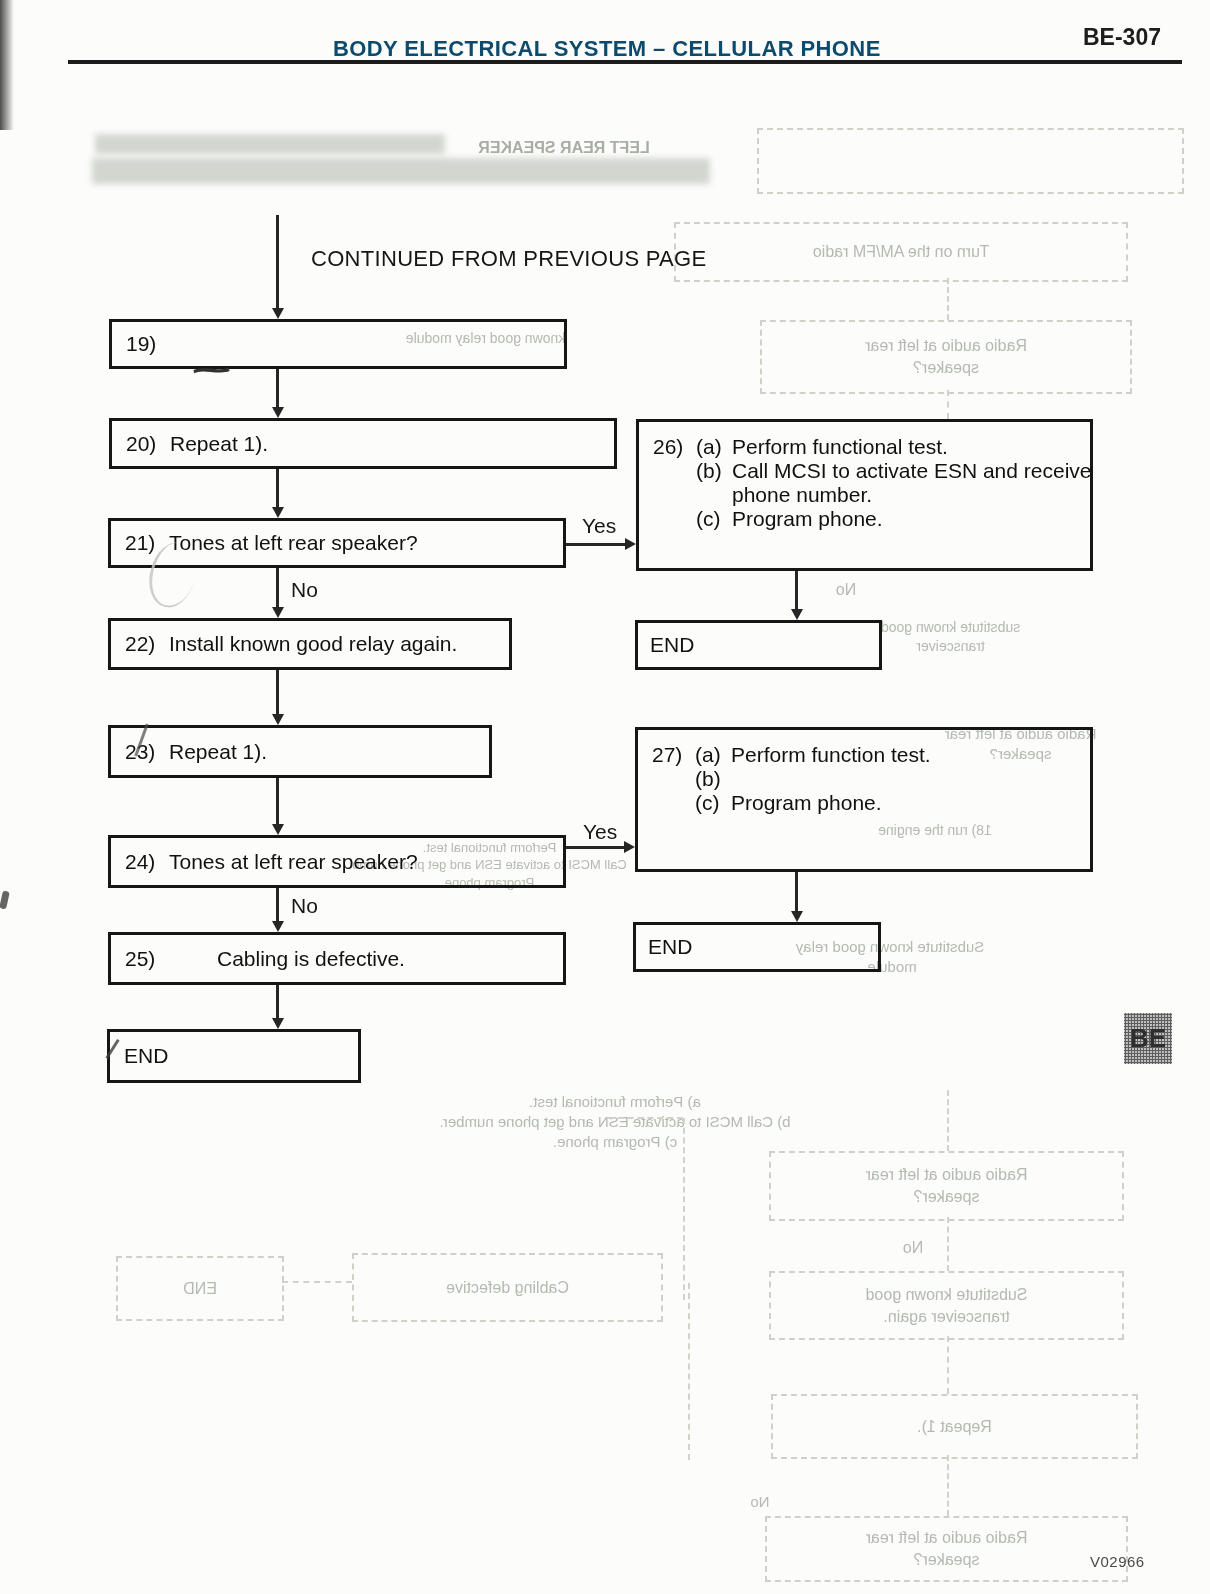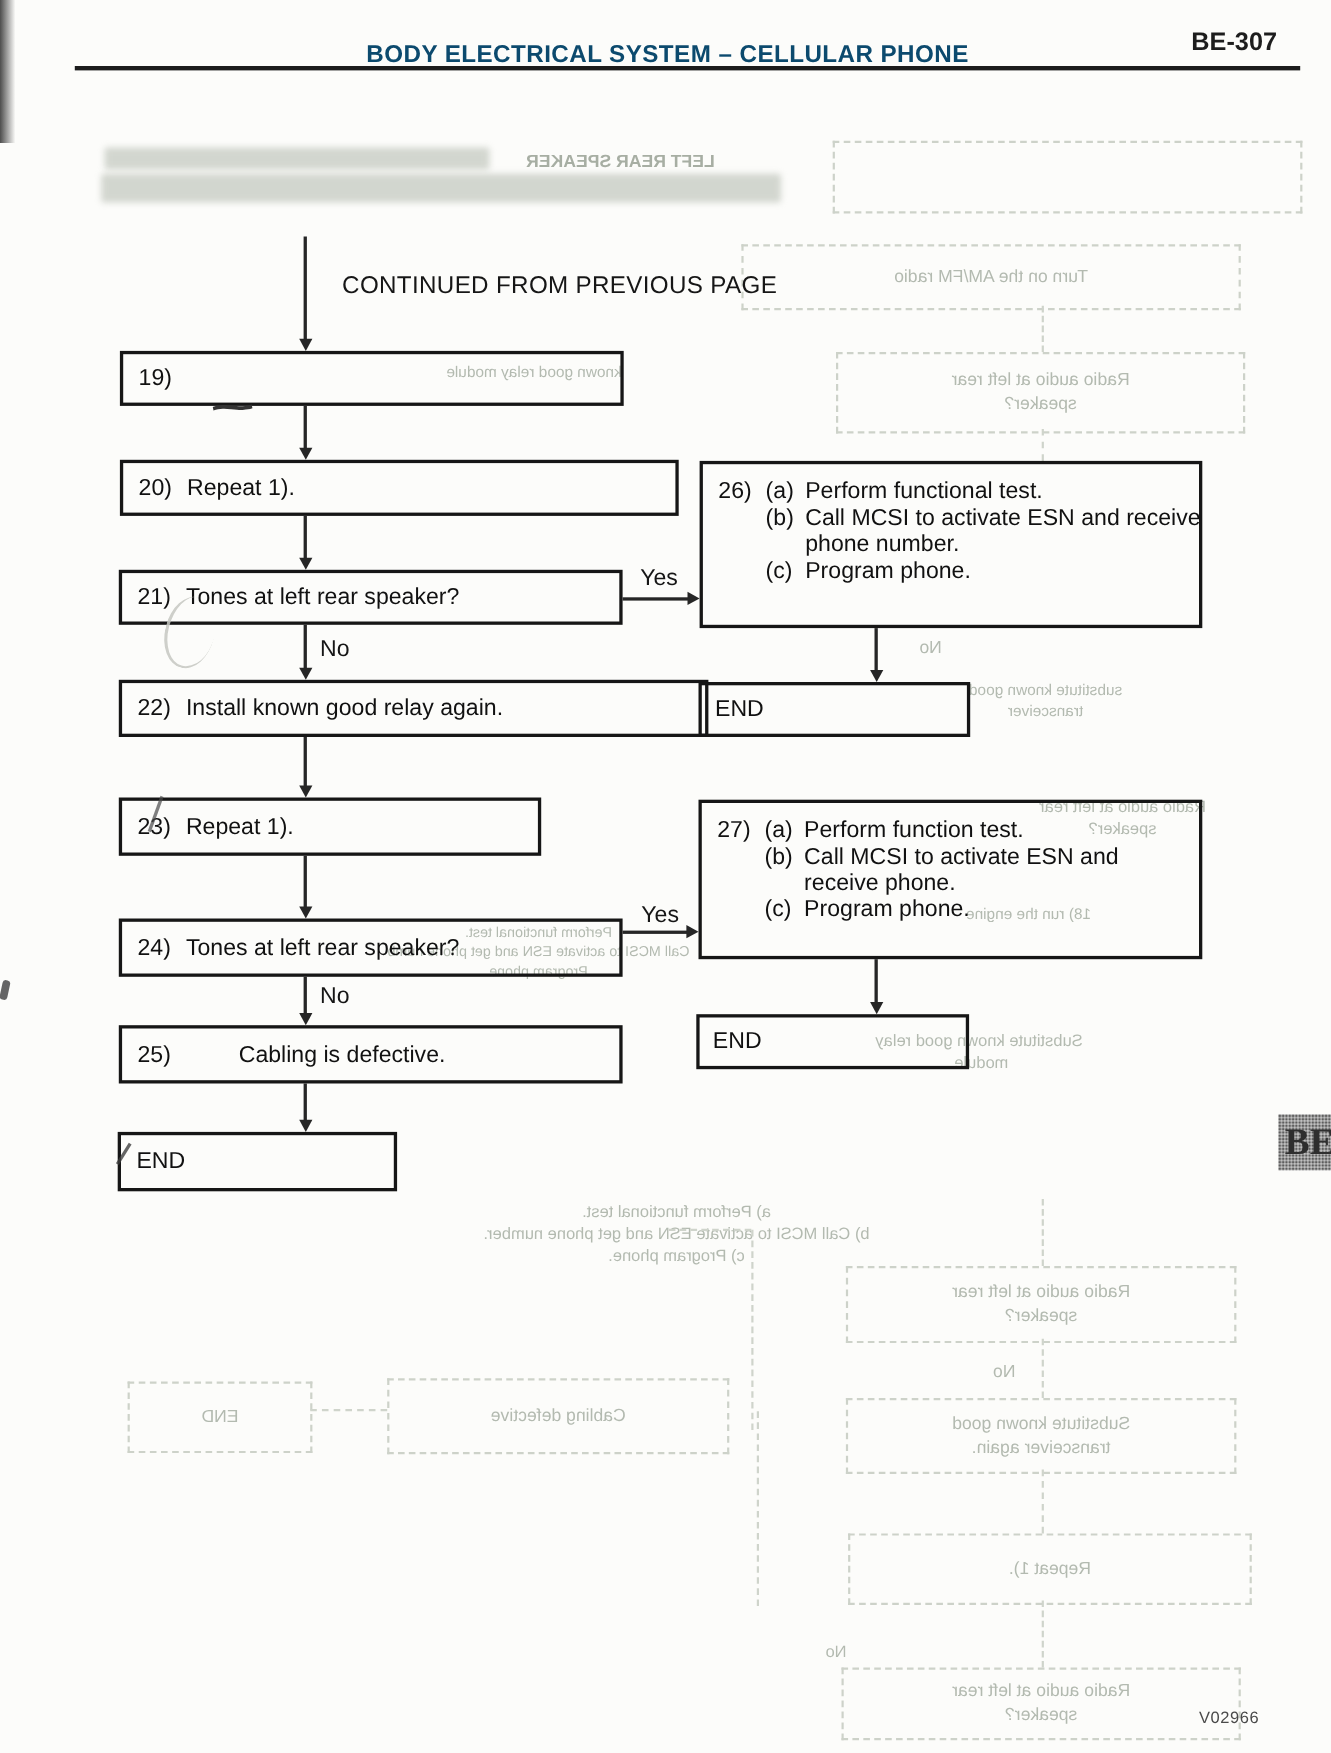--- a/index.html
+++ b/index.html
@@ -51,26 +51,26 @@
   .curl{position:absolute;left:150px;top:542px;width:42px;height:64px;border-left:3px solid #c6c8c2;
         border-bottom:2px solid #c6c8c2;border-radius:50%;transform:rotate(14deg);opacity:.85;z-index:3;}
   .slash23{position:absolute;left:140px;top:723px;width:3px;height:34px;background:#4a4a4a;
            transform:rotate(20deg);opacity:.7;z-index:3;}
   .slashEnd{position:absolute;left:111px;top:1038px;width:3px;height:22px;background:#3f3f3f;
             transform:rotate(32deg);opacity:.8;z-index:3;}
   .margin-mark{position:absolute;left:1px;top:891px;width:7px;height:18px;background:#4a4a4a;
                border-radius:3px;transform:rotate(12deg);opacity:.85;z-index:3;}
 
   
-  .side-tab{position:absolute;left:1162px;top:1013px;width:48px;height:51px;z-index:5;
+  .side-tab{position:absolute;left:1124px;top:1013px;width:48px;height:51px;z-index:5;
             background-color:#c0c0c0;
             background-image:radial-gradient(circle,#5d5d5d 1px,transparent 1.3px);
             background-size:3px 3px;
             display:flex;align-items:center;justify-content:flex-start;padding-left:6px;
-            font-size:34px;font-weight:bold;color:#2e2e2e;box-sizing:border-box;font-family:Liberation Serif, serif;}
+            font-size:26px;font-weight:bold;color:#2e2e2e;box-sizing:border-box;}
 
   .fig-code{position:absolute;left:1090px;top:1553px;font-size:15px;color:#4a4a4a;
             letter-spacing:.5px;z-index:4;}
 </style>
 </head>
 <body>
 
 <div class="page">
 
   <div class="smear" style="left:95px;top:134px;width:350px;height:20px;"></div>
@@ -168,21 +168,21 @@
   </div>
 
   <div class="fbox" style="left:109px;top:418px;width:508px;height:51px;">
     <span class="num">20)</span><span>Repeat 1).</span>
   </div>
 
   <div class="fbox" style="left:108px;top:518px;width:458px;height:50px;">
     <span class="num">21)</span><span>Tones at left rear speaker?</span>
   </div>
 
-  <div class="fbox" style="left:108px;top:618px;width:536px;height:52px;">
+  <div class="fbox" style="left:108px;top:618px;width:404px;height:52px;">
     <span class="num">22)</span><span>Install known good relay again.</span>
   </div>
 
   <div class="fbox" style="left:108px;top:725px;width:384px;height:53px;">
     <span class="num">23)</span><span>Repeat 1).</span>
   </div>
 
   <div class="fbox" style="left:108px;top:835px;width:458px;height:53px;">
     <span class="num">24)</span><span>Tones at left rear speaker?</span>
   </div>
@@ -206,22 +206,21 @@
   </div>
 
   <div class="fbox" style="left:635px;top:620px;width:247px;height:50px;padding-left:12px;">
     <span>END</span>
   </div>
 
   <div class="fbox multi" style="left:635px;top:727px;width:458px;height:145px;">
     <span class="num">27)</span>
     <div class="steps">
       <div class="step"><span class="slab">(a)</span><span class="stxt">Perform function test.</span></div>
-      <div class="step"><span class="slab">(b)</span><span class="stxt">Call MCSI to activate ESN and
-receive phone.</span></div>
+      <div class="step"><span class="slab">(b)</span></div>
       <div class="step"><span class="slab">(c)</span><span class="stxt">Program phone.</span></div>
     </div>
   </div>
 
   <div class="fbox" style="left:633px;top:922px;width:248px;height:50px;padding-left:12px;">
     <span>END</span>
   </div>
 
   <div class="edge-smudge"></div>
   <div class="squiggle">~</div>

